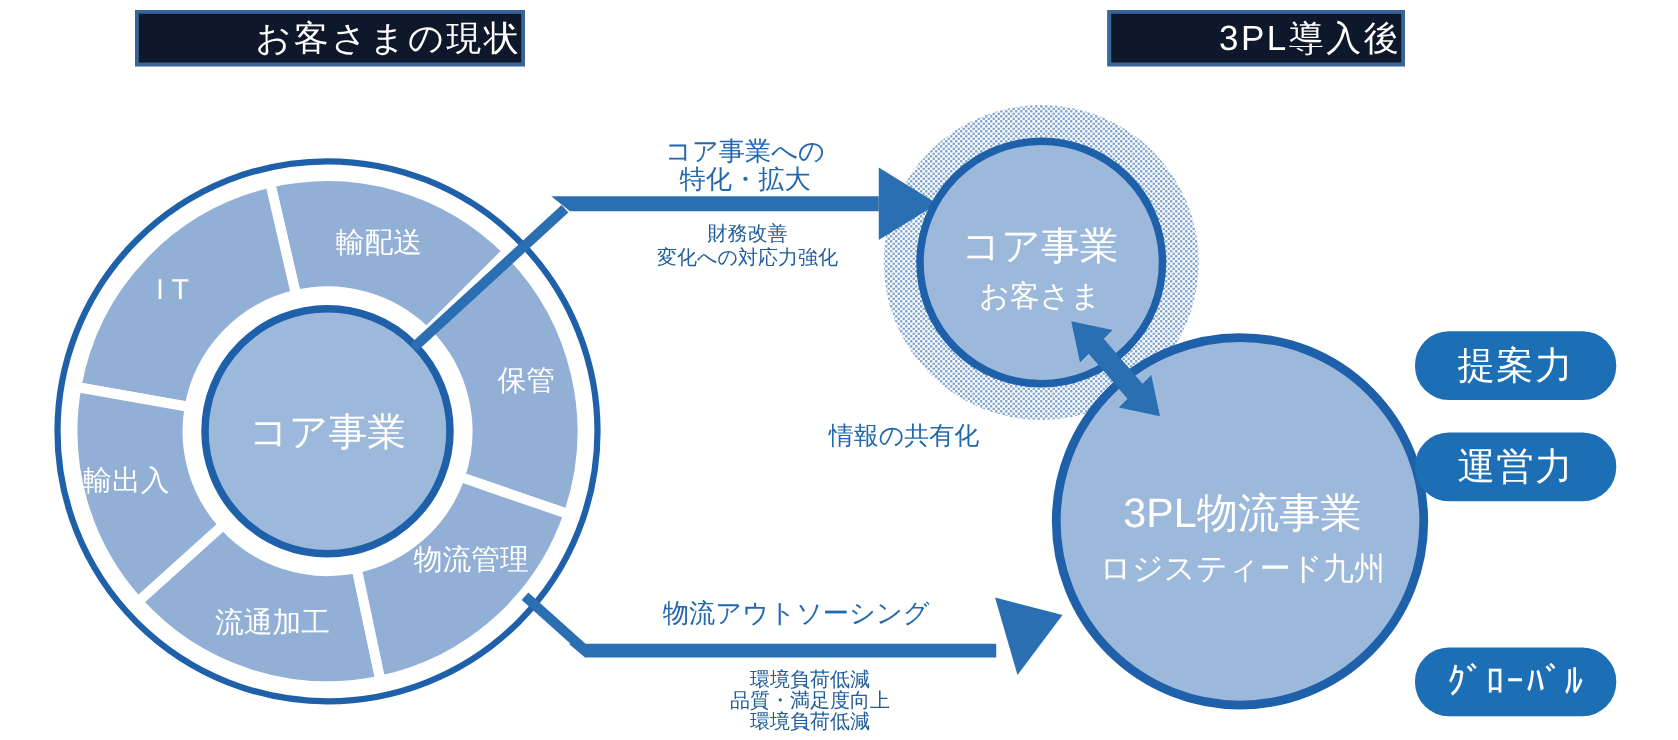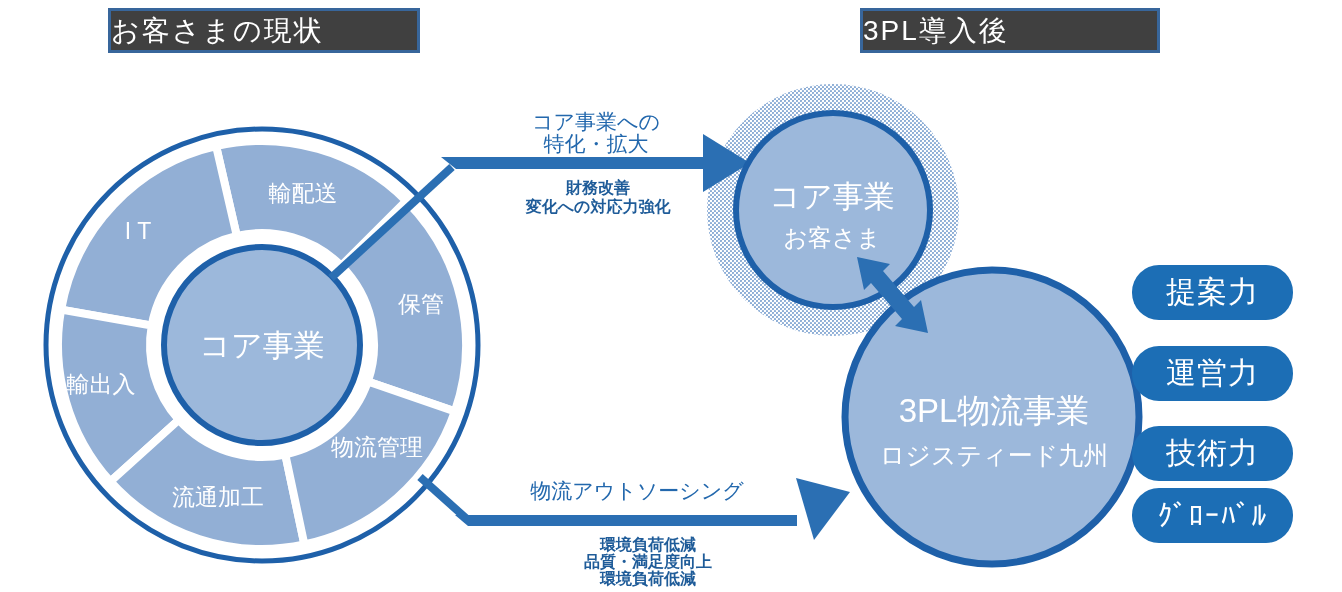--- a/index.html
+++ b/index.html
@@ -2,26 +2,26 @@
 <html><head>
 <meta charset="utf-8">
 <style>
   html,body{margin:0;padding:0;background:#fff;font-family:"Liberation Sans",sans-serif;}
   .canvas{position:relative;width:1342px;height:592px;background:#ffffff;overflow:hidden;}
   .layer{position:absolute;inset:0;}
   .lbl{position:absolute;transform:translate(-50%,-50%);white-space:nowrap;line-height:1.1;
        font-family:"Liberation Sans",sans-serif;}
   .seg-lbl{color:#ffffff;font-size:23px;}
   .white-big{color:#ffffff;font-size:31px;}
-  .title-box{position:absolute;background:#404040;border:3px solid #38669B;box-sizing:border-box;
-       display:flex;align-items:center;justify-content:flex-start;color:#ffffff;font-size:28px;letter-spacing:2px;}
+  .title-box{position:absolute;background:#0f172a;border:3px solid #38669B;box-sizing:border-box;
+       display:flex;align-items:center;justify-content:flex-end;color:#ffffff;font-size:28px;letter-spacing:2px;}
   .cap-box{position:absolute;left:1132px;width:161px;height:55px;background:#1C6EB5;
        display:flex;align-items:center;justify-content:center;color:#ffffff;font-size:30px;letter-spacing:1px;border-radius:27px;}
   .ann{color:#2368AD;}
-  .ann-strong{color:#1F5C99;font-weight:bold;}
+  .ann-strong{color:#1F5C99;font-weight:normal;}
   .center-text{text-align:center;}
   .left-text{transform:none;text-align:left;}
 </style>
 </head>
 <body>
 
 <div class="canvas">
 
   <svg class="layer" width="1342" height="592" viewBox="0 0 1342 592">
     <defs>
@@ -59,21 +59,21 @@
     <line x1="420" y1="477" x2="468" y2="520" stroke="#2B6FB3" stroke-width="8"></line>
     <polygon points="455,515 797,515 797,526 468,526" fill="#2B6FB3"></polygon>
     <polygon points="796,478 814,540 850,492" fill="#2B6FB3"></polygon>
 
     <polygon points="857,257 864,290 871,283 902,319 895,326 928,333 921,300 914,307 883,271 890,264" fill="#2B6FB3"></polygon>
   </svg>
 
   <div class="title-box" style="left:108px;top:8px;width:312px;height:45px">
     <span>お客さまの現状</span>
   </div>
-  <div class="title-box" style="left:860px;top:8px;width:300px;height:45px">
+  <div class="title-box" style="left:886px;top:8px;width:238px;height:45px">
     <span>3PL導入後</span>
   </div>
 
   <div class="lbl seg-lbl" style="left:303px;top:194px">輸配送</div>
   <div class="lbl seg-lbl" style="left:141px;top:232px;letter-spacing:6px">IT</div>
   <div class="lbl seg-lbl" style="left:421px;top:305px">保管</div>
   <div class="lbl seg-lbl" style="left:101px;top:385px">輸出入</div>
   <div class="lbl seg-lbl" style="left:218px;top:498px">流通加工</div>
   <div class="lbl seg-lbl" style="left:377px;top:448px">物流管理</div>
 
@@ -82,20 +82,21 @@
   <div class="lbl ann center-text" style="left:596px;top:133px;font-size:21px;line-height:22px">
     <div>コア事業への</div>
     <div>特化・拡大</div>
   </div>
   <div class="lbl ann-strong center-text" style="left:598px;top:197px;font-size:16px;line-height:19px">
     <div>財務改善</div>
     <div>変化への対応力強化</div>
   </div>
 
   <div class="lbl ann left-text" style="left:663px;top:337px;font-size:20px;line-height:25px">
+    <div>情報の共有化</div>
   </div>
 
   <div class="lbl ann" style="left:637px;top:491px;font-size:21px">物流アウトソーシング</div>
   <div class="lbl ann-strong center-text" style="left:648px;top:561px;font-size:16px;line-height:17px">
     <div>環境負荷低減</div>
     <div>品質・満足度向上</div>
     <div>環境負荷低減</div>
   </div>
 
   <div class="lbl white-big" style="left:832px;top:197px">コア事業</div>
@@ -103,20 +104,17 @@
 
   <div class="lbl" style="left:994px;top:411px;color:#ffffff;font-size:33px">3PL物流事業</div>
   <div class="lbl" style="left:994px;top:456px;color:#ffffff;font-size:25px">ロジスティード九州</div>
 
   <div class="cap-box" style="top:265px">
     <span>提案力</span>
   </div>
   <div class="cap-box" style="top:346px">
     <span>運営力</span>
   </div>
-  <div class="cap-box" style="top:426px">
-    <span>技術力</span>
-  </div>
-  <div class="cap-box" style="top:488px">
+  <div class="cap-box" style="top:518px">
     <span>ｸﾞﾛｰﾊﾞﾙ</span>
   </div>
 
 </div>
 
 </body></html>

